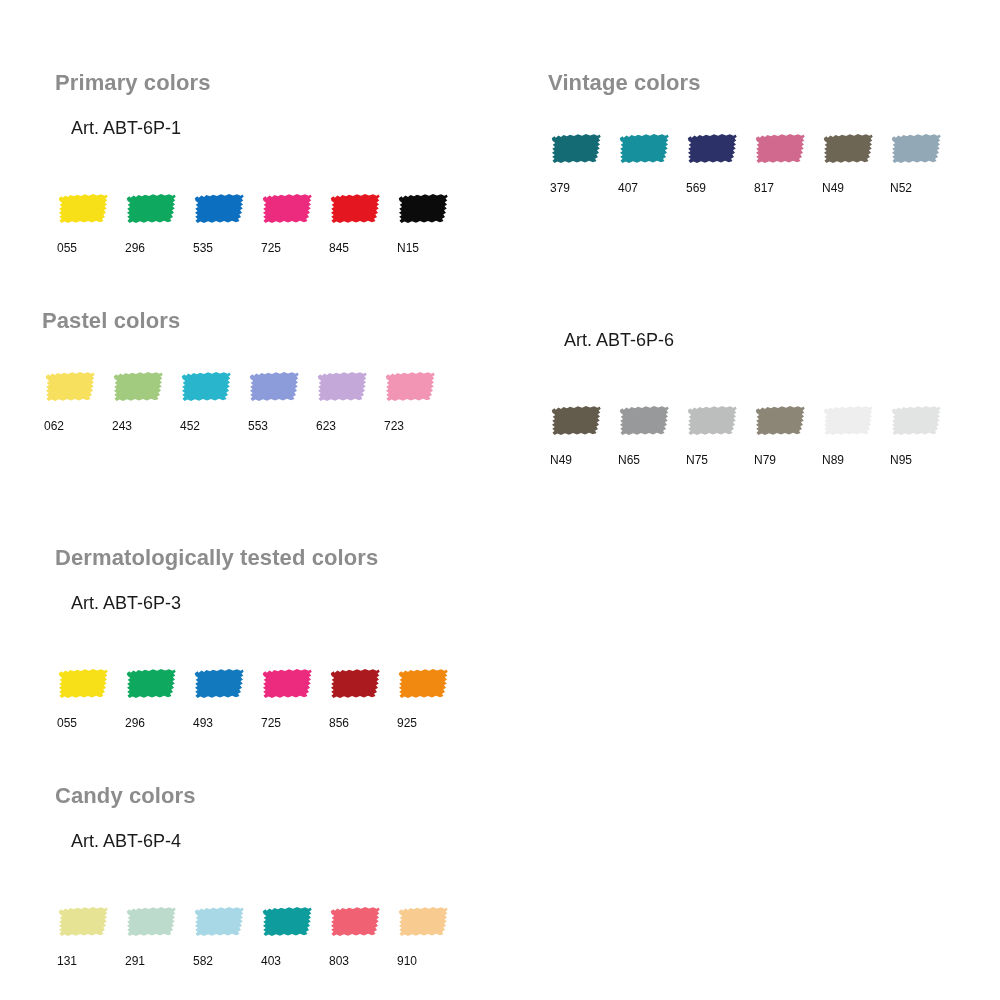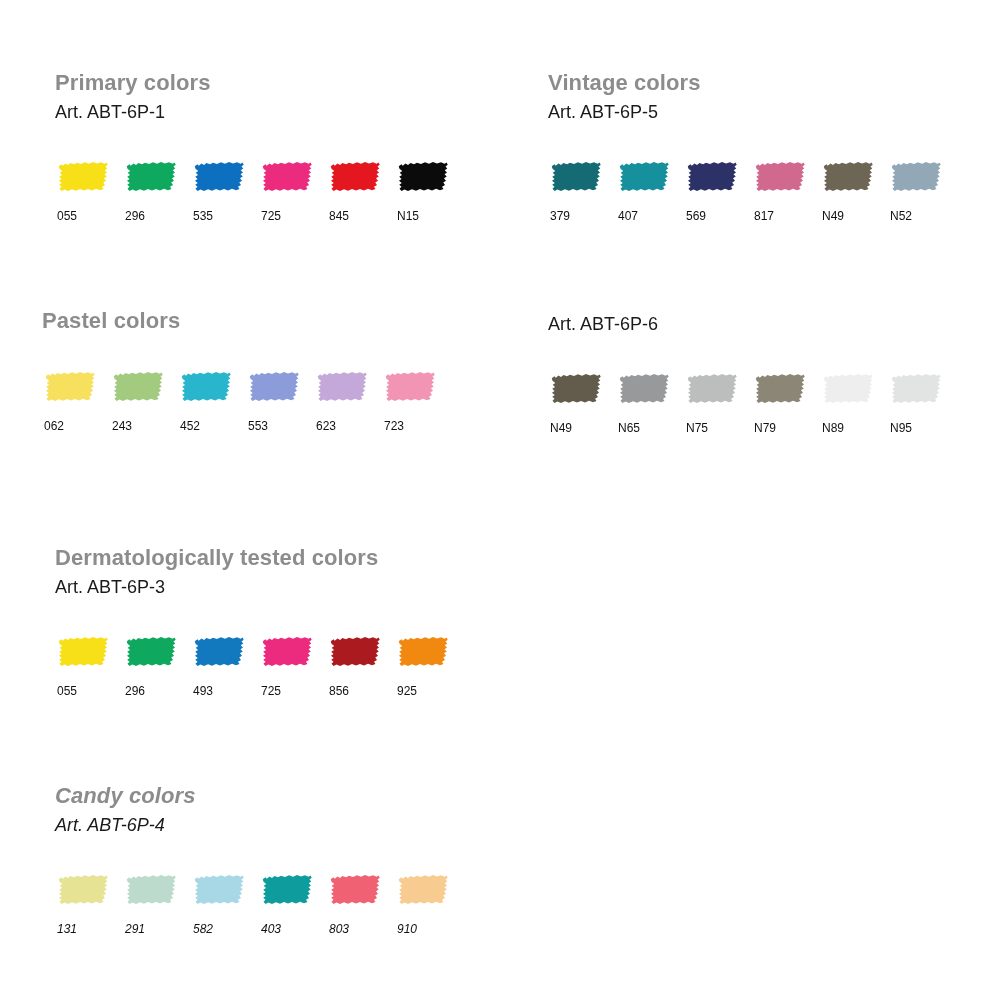--- a/index.html
+++ b/index.html
@@ -36,21 +36,21 @@
     white-space: nowrap;
     margin: 0;
   }
 
   .set-art {
     font-size: 18px;
     font-weight: normal;
     color: #1a1a1a;
     line-height: 24px;
     white-space: nowrap;
-    margin: 0;
+    margin: 16px;
     padding-top: 4px;
   }
 
   .swatch-row {
     display: flex;
     flex-direction: row;
     padding-top: 33px;
   }
 
   .swatch-cell {
@@ -140,21 +140,20 @@
               <path d="M7.5,18.5 L13,14.5 L15.5,17.5 L21,13.2 L26,15.8 L31,12.2 L38,14.6 L44,11.4 L52,13.8 L60,10.6 L68,13.4 L76,10.2 L84,13.0 L92,10.4 L99,13.6 L103,11.0 L105.5,15.5 L101,19.0 L104.5,23.0 L99.5,26.5 L104,31.0 L99,34.5 L103.5,39.0 L98,42.5 L102,47.5 L96.5,51.0 L100,56.0 L94,59.5 L97,64.0 L90,66.5 L82,63.5 L74,66.8 L66,64.0 L58,67.2 L50,64.2 L42,67.6 L34,64.6 L26,68.0 L19,65.0 L13,67.8 L9,63.5 L13,59.5 L8.5,55.5 L13.5,52.0 L8,47.5 L13,44.0 L8.5,39.5 L14,36.0 L9.5,31.5 L14.5,28.0 L9,23.5 Z" fill="#0b0b0b"></path>
             </svg>
           </span>
     <span class="swatch-code">N15</span>
   </div>
 </div>
   </div>
 
   <div class="set-block" style="left: 548px; top: 70px;">
     <div class="set-title">Vintage colors</div>
-    <div class="set-art">Art. ABT-6P-5</div>
     <div class="swatch-row">
   <div class="swatch-cell">
     <span class="swatch-mark">
             <svg viewBox="0 0 112 80" xmlns="http://www.w3.org/2000/svg">
               <path d="M7.5,18.5 L13,14.5 L15.5,17.5 L21,13.2 L26,15.8 L31,12.2 L38,14.6 L44,11.4 L52,13.8 L60,10.6 L68,13.4 L76,10.2 L84,13.0 L92,10.4 L99,13.6 L103,11.0 L105.5,15.5 L101,19.0 L104.5,23.0 L99.5,26.5 L104,31.0 L99,34.5 L103.5,39.0 L98,42.5 L102,47.5 L96.5,51.0 L100,56.0 L94,59.5 L97,64.0 L90,66.5 L82,63.5 L74,66.8 L66,64.0 L58,67.2 L50,64.2 L42,67.6 L34,64.6 L26,68.0 L19,65.0 L13,67.8 L9,63.5 L13,59.5 L8.5,55.5 L13.5,52.0 L8,47.5 L13,44.0 L8.5,39.5 L14,36.0 L9.5,31.5 L14.5,28.0 L9,23.5 Z" fill="#146b74"></path>
             </svg>
           </span>
     <span class="swatch-code">379</span>
   </div>
 
@@ -376,21 +375,21 @@
     <span class="swatch-mark">
             <svg viewBox="0 0 112 80" xmlns="http://www.w3.org/2000/svg">
               <path d="M7.5,18.5 L13,14.5 L15.5,17.5 L21,13.2 L26,15.8 L31,12.2 L38,14.6 L44,11.4 L52,13.8 L60,10.6 L68,13.4 L76,10.2 L84,13.0 L92,10.4 L99,13.6 L103,11.0 L105.5,15.5 L101,19.0 L104.5,23.0 L99.5,26.5 L104,31.0 L99,34.5 L103.5,39.0 L98,42.5 L102,47.5 L96.5,51.0 L100,56.0 L94,59.5 L97,64.0 L90,66.5 L82,63.5 L74,66.8 L66,64.0 L58,67.2 L50,64.2 L42,67.6 L34,64.6 L26,68.0 L19,65.0 L13,67.8 L9,63.5 L13,59.5 L8.5,55.5 L13.5,52.0 L8,47.5 L13,44.0 L8.5,39.5 L14,36.0 L9.5,31.5 L14.5,28.0 L9,23.5 Z" fill="#f18810"></path>
             </svg>
           </span>
     <span class="swatch-code">925</span>
   </div>
 </div>
   </div>
 
-  <div class="set-block" style="left: 55px; top: 783px; font-style: italic;">
+  <div class="set-block" style="left: 55px; top: 783px;">
     <div class="set-title">Candy colors</div>
     <div class="set-art">Art. ABT-6P-4</div>
     <div class="swatch-row">
   <div class="swatch-cell">
     <span class="swatch-mark">
             <svg viewBox="0 0 112 80" xmlns="http://www.w3.org/2000/svg">
               <path d="M7.5,18.5 L13,14.5 L15.5,17.5 L21,13.2 L26,15.8 L31,12.2 L38,14.6 L44,11.4 L52,13.8 L60,10.6 L68,13.4 L76,10.2 L84,13.0 L92,10.4 L99,13.6 L103,11.0 L105.5,15.5 L101,19.0 L104.5,23.0 L99.5,26.5 L104,31.0 L99,34.5 L103.5,39.0 L98,42.5 L102,47.5 L96.5,51.0 L100,56.0 L94,59.5 L97,64.0 L90,66.5 L82,63.5 L74,66.8 L66,64.0 L58,67.2 L50,64.2 L42,67.6 L34,64.6 L26,68.0 L19,65.0 L13,67.8 L9,63.5 L13,59.5 L8.5,55.5 L13.5,52.0 L8,47.5 L13,44.0 L8.5,39.5 L14,36.0 L9.5,31.5 L14.5,28.0 L9,23.5 Z" fill="#e6e394"></path>
             </svg>
           </span>
     <span class="swatch-code">131</span>

